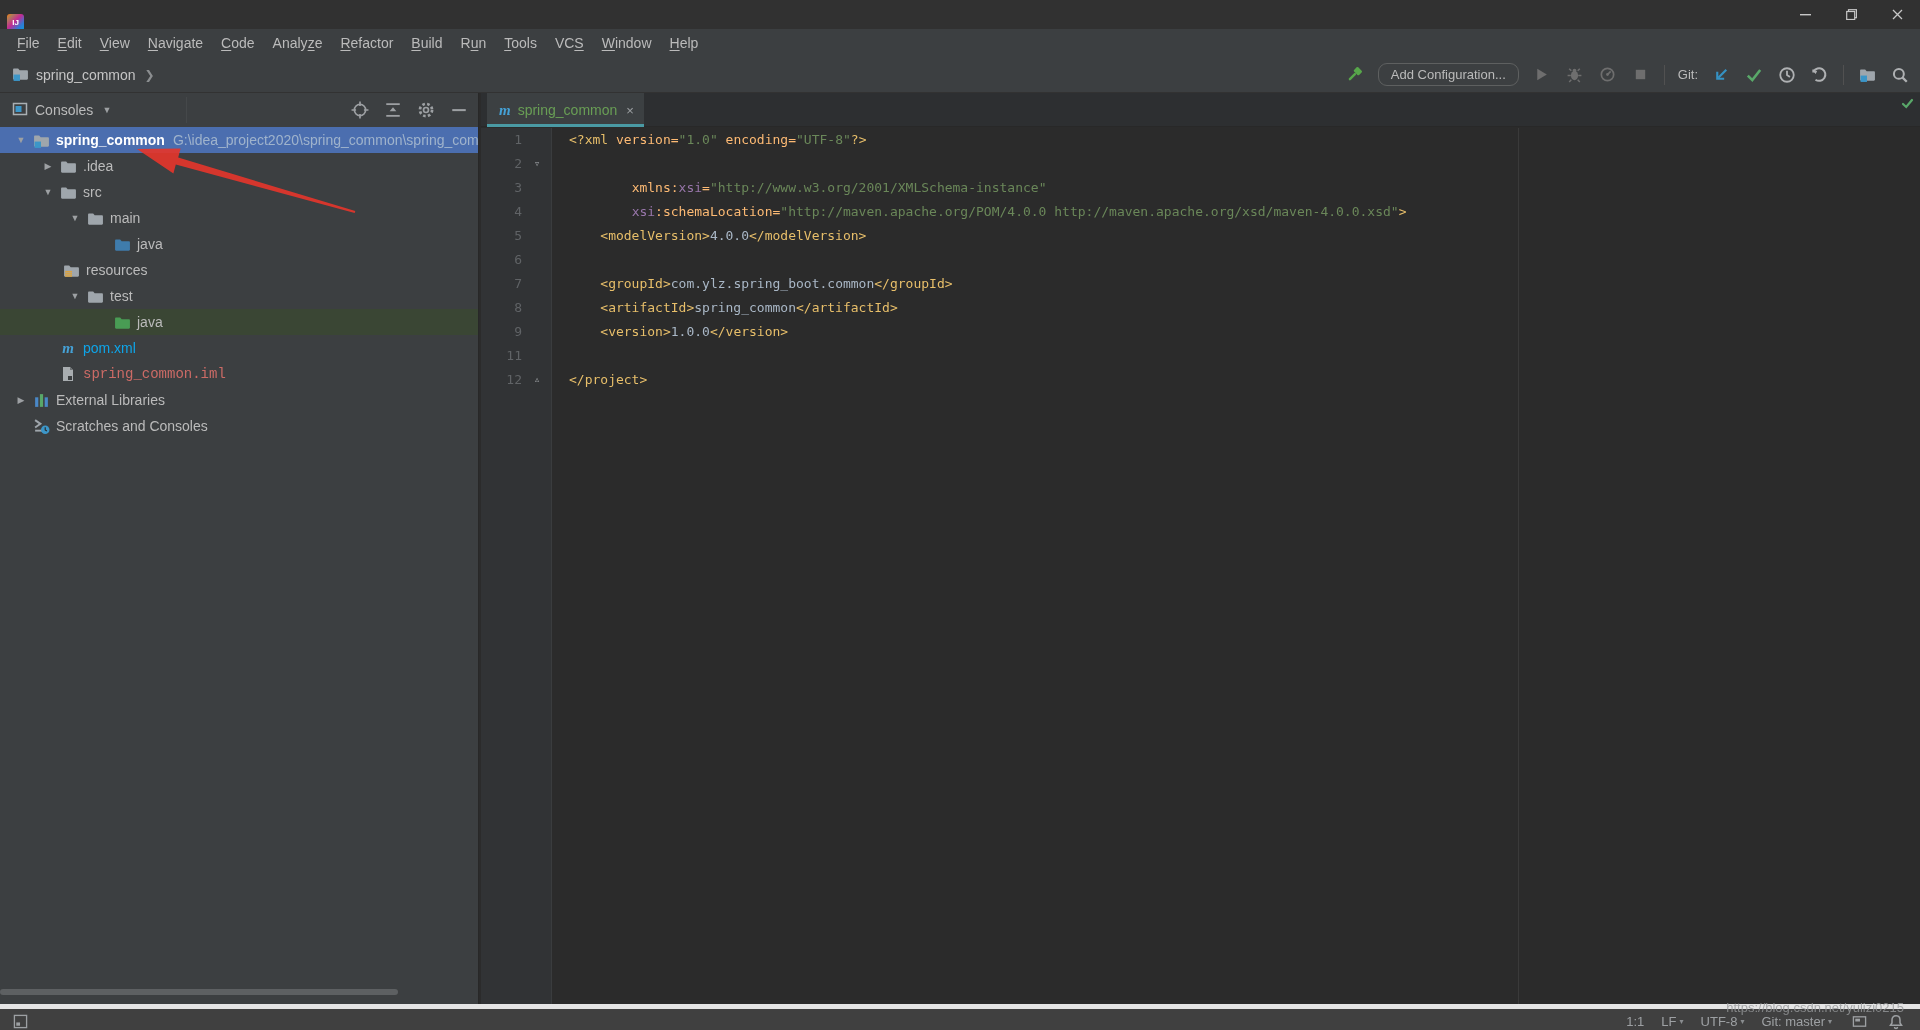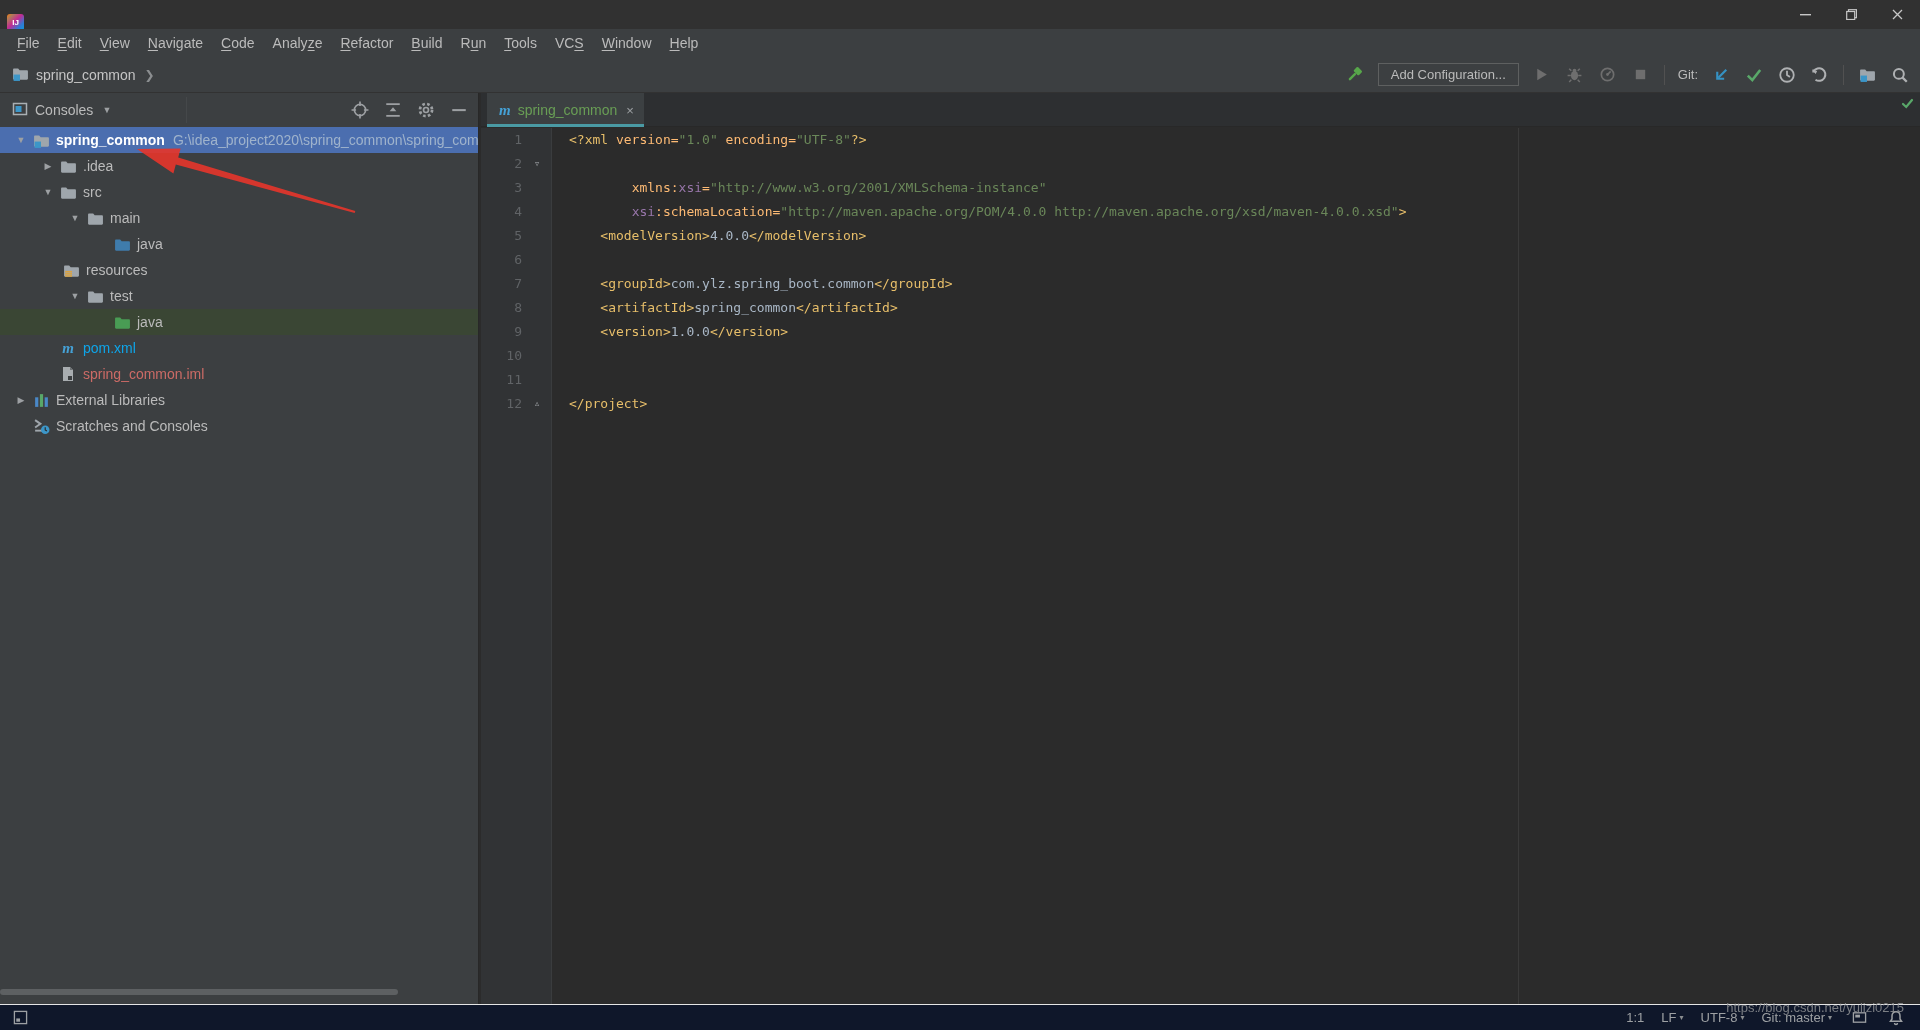--- a/index.html
+++ b/index.html
@@ -24,21 +24,21 @@
   .menu-item u { text-decoration:underline; text-underline-offset:2px; }
 
   
   .toolbar { position:absolute; left:0; top:57px; width:1920px; height:36px; background:#3c3f41;
              border-bottom:1px solid #323232; display:flex; align-items:center; color:#bbbbbb; }
   .crumbs { display:flex; align-items:center; gap:7px; padding-left:12px; font-size:14px; color:#c5c5c5; }
   .crumb-chev { color:#8b8e90; font-size:12px; margin-left:2px; }
   .tb-right { position:absolute; right:10px; top:0; height:35px; display:flex; align-items:center; gap:13px; }
   .tb-ico { width:20px; height:20px; display:flex; align-items:center; justify-content:center; }
   .tb-sep { width:1px; height:20px; background:#515151; }
-  .addcfg { border:1px solid #5e6060; border-radius:0; padding:3px 12px; font-size:13px; color:#bbbbbb;
+  .addcfg { border:1px solid #5e6060; border-radius:9px; padding:3px 12px; font-size:13px; color:#bbbbbb;
             background:transparent; }
   .gitlabel { font-size:13px; color:#bbbbbb; }
 
   
   .project-panel { position:absolute; left:0; top:93px; width:479px; height:911px; background:#3c3f41;
                    border-right:1px solid #282828; overflow:hidden; }
   .pp-header { height:34px; display:flex; align-items:center; color:#bbbbbb; font-size:14px;
                padding-left:12px; position:relative; }
   .pp-header .seg { position:absolute; left:186px; top:4px; bottom:4px; width:1px; background:#45484a; }
   .pp-title { display:flex; align-items:center; gap:7px; }
@@ -75,22 +75,22 @@
   .ln-code { padding-left:17px; z-index:1; }
   .tok-tag { color:#e8bf6a; }
   .tok-attr { color:#fdba74; }
   .tok-ns { color:#9876aa; }
   .tok-str { color:#6a8759; }
   .tok-txt { color:#a9b7c6; }
   .insp-ok { position:absolute; right:5px; top:3px; width:15px; height:15px; display:flex;
              align-items:center; justify-content:center; }
 
   
-  .statusbar { position:absolute; left:0; bottom:0; width:1920px; height:26px; background:#0f172a;
-               border-top:1px solid #e5e5e5; color:#9da0a3; font-size:13px; }
+  .statusbar { position:absolute; left:0; bottom:0; width:1920px; height:26px; background:#404040;
+               border-top:5px solid #e5e5e5; color:#9da0a3; font-size:13px; }
   .sb-left { position:absolute; left:10px; top:0; height:25px; display:flex; align-items:center; }
   .sb-right { position:absolute; right:14px; top:0; height:25px; display:flex; align-items:center; gap:17px; }
   .sb-item { display:flex; align-items:center; gap:3px; white-space:nowrap; }
   .sb-caret { font-size:8px; color:#8a8d90; }
 
   
   .watermark { position:absolute; right:16px; top:1000px; color:#96989a; opacity:.8; font-size:13px; z-index:50; }
   .annot { position:absolute; left:0; top:0; pointer-events:none; z-index:60; }
 </style>
 </head>
@@ -348,21 +348,21 @@
         </div>
         <div class="tree-row" style="padding-left: 37px;">
           <span class="t-chev"></span>
           <span class="t-ico">
             <svg width="16" height="16" viewBox="0 0 16 16">
               <path d="M3 1h7l3 3v11H3z" fill="#a8adb0"></path>
               <path d="M10 1l3 3h-3z" fill="#6e7274"></path>
               <rect x="8" y="10" width="4" height="4" fill="#3c3f41"></rect>
             </svg>
           </span>
-          <span class="t-label" style="color: rgb(204, 107, 102);">spring_common.iml</span>
+          <span class="t-label" style="color: rgb(204, 107, 102); font-family: Liberation Mono, monospace;">spring_common.iml</span>
         </div>
         <div class="tree-row" style="padding-left: 10px;">
           <span class="t-chev">▶</span>
           <span class="t-ico">
             <svg width="17" height="17" viewBox="0 0 16 16">
               <rect x="2" y="5" width="3" height="9" fill="#4a88c7"></rect>
               <rect x="6.5" y="2" width="3" height="12" fill="#59a869"></rect>
               <rect x="11" y="5" width="3" height="9" fill="#4a88c7"></rect>
             </svg>
           </span>
@@ -400,21 +400,20 @@
       <div class="wrap-guide"></div>
     <div class="code-line"><span class="ln-num">1</span><span class="ln-fold"></span><span class="ln-code"><span class="tok-tag">&lt;?xml </span><span class="tok-attr">version=</span><span class="tok-str">"1.0"</span><span class="tok-txt"> </span><span class="tok-attr">encoding=</span><span class="tok-str">"UTF-8"</span><span class="tok-tag">?&gt;</span></span></div>
         <div class="code-line"><span class="ln-num">2</span><span class="ln-fold">▿</span></div>
         <div class="code-line"><span class="ln-num">3</span><span class="ln-fold"></span><span class="ln-code">        <span class="tok-attr">xmlns:</span><span class="tok-ns">xsi</span><span class="tok-attr">=</span><span class="tok-str">"http://www.w3.org/2001/XMLSchema-instance"</span></span></div>
         <div class="code-line"><span class="ln-num">4</span><span class="ln-fold"></span><span class="ln-code">        <span class="tok-ns">xsi</span><span class="tok-attr">:schemaLocation=</span><span class="tok-str">"http://maven.apache.org/POM/4.0.0 http://maven.apache.org/xsd/maven-4.0.0.xsd"</span><span class="tok-tag">&gt;</span></span></div>
         <div class="code-line"><span class="ln-num">5</span><span class="ln-fold"></span><span class="ln-code">    <span class="tok-tag">&lt;modelVersion&gt;</span><span class="tok-txt">4.0.0</span><span class="tok-tag">&lt;/modelVersion&gt;</span></span></div>
         <div class="code-line"><span class="ln-num">6</span><span class="ln-fold"></span><span class="ln-code"></span></div>
         <div class="code-line"><span class="ln-num">7</span><span class="ln-fold"></span><span class="ln-code">    <span class="tok-tag">&lt;groupId&gt;</span><span class="tok-txt">com.ylz.spring_boot.common</span><span class="tok-tag">&lt;/groupId&gt;</span></span></div>
         <div class="code-line"><span class="ln-num">8</span><span class="ln-fold"></span><span class="ln-code">    <span class="tok-tag">&lt;artifactId&gt;</span><span class="tok-txt">spring_common</span><span class="tok-tag">&lt;/artifactId&gt;</span></span></div>
         <div class="code-line"><span class="ln-num">9</span><span class="ln-fold"></span><span class="ln-code">    <span class="tok-tag">&lt;version&gt;</span><span class="tok-txt">1.0.0</span><span class="tok-tag">&lt;/version&gt;</span></span></div>
-        <div class="code-line"><span class="ln-num">10</span><span class="ln-fold"></span><span class="ln-code"></span></div>
         <div class="code-line"><span class="ln-num">11</span><span class="ln-fold"></span><span class="ln-code"></span></div>
         <div class="code-line"><span class="ln-num">12</span><span class="ln-fold">▵</span><span class="ln-code"><span class="tok-tag">&lt;/project&gt;</span></span></div>
       </div>
     <div class="insp-ok">
       <svg width="13" height="13" viewBox="0 0 13 13">
           <path d="M2 7 L5.2 10 L11 3" fill="none" stroke="#59a869" stroke-width="2.2" stroke-linecap="round"></path>
         </svg>
     </div>
   </div>
 

